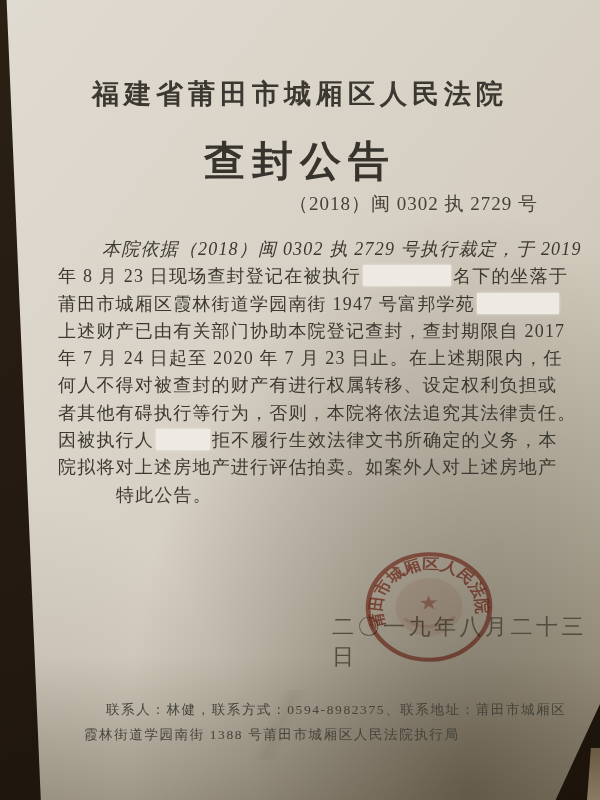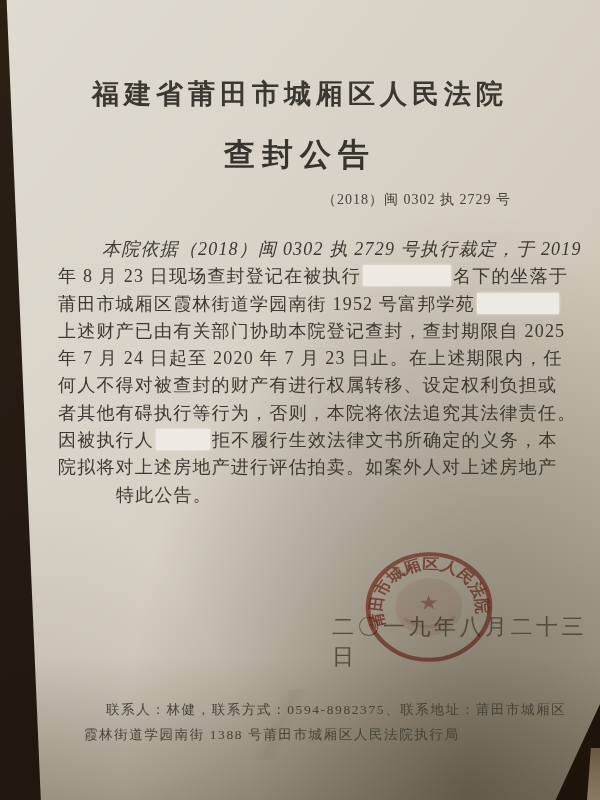--- a/index.html
+++ b/index.html
@@ -29,25 +29,25 @@
     background:linear-gradient(to bottom,#6b5a43,#8a7a64);
     clip-path:polygon(30% 0,100% 0,100% 100%,0 100%);
   }
   .content{position:absolute;inset:0;color:#35332c;}
   .court-title{
     position:absolute;top:76px;left:0;right:0;text-align:center;
     font-size:27px;font-weight:bold;letter-spacing:5px;color:#3a3831;
   }
   .notice-title{
     position:absolute;top:134px;left:0;right:0;text-align:center;
-    font-size:31px;font-weight:bold;letter-spacing:7px;color:#36342d;
+    font-size:41px;font-weight:bold;letter-spacing:7px;color:#36342d;
   }
   .case-no{
-    position:absolute;top:191px;right:89px;
-    font-size:14px;letter-spacing:1px;color:#45423a;
+    position:absolute;top:191px;right:62px;
+    font-size:19px;letter-spacing:1px;color:#45423a;
   }
   .body-block{position:absolute;top:236px;left:58px;width:492px;}
   .bline{
     height:27.3px;line-height:27.3px;white-space:nowrap;
     font-size:18px;letter-spacing:1.2px;color:#3b3931;
   }
   .indent1{padding-left:44px;font-style:italic;}
   .indent2{padding-left:58px;}
   .redact{
     display:inline-block;height:21px;vertical-align:-4px;margin:0 2px;
@@ -94,24 +94,24 @@
       <div class="case-no">（2018）闽 0302 执 2729 号</div>
 
       <div class="body-block">
         <div class="bline indent1">
           <span>本院依据（2018）闽 0302 执 2729 号执行裁定，于 2019</span>
         </div>
         <div class="bline">
           <span>年 8 月 23 日现场查封登记在被执行</span><span class="redact" style="width:88px"></span><span>名下的坐落于</span>
         </div>
         <div class="bline">
-          <span>莆田市城厢区霞林街道学园南街 1952 号富邦学苑</span><span class="redact" style="width:82px"></span>
+          <span>莆田市城厢区霞林街道学园南街 1947 号富邦学苑</span><span class="redact" style="width:82px"></span>
         </div>
         <div class="bline">
-          <span>上述财产已由有关部门协助本院登记查封，查封期限自 2025</span>
+          <span>上述财产已由有关部门协助本院登记查封，查封期限自 2017</span>
         </div>
         <div class="bline">
           <span>年 7 月 24 日起至 2020 年 7 月 23 日止。在上述期限内，任</span>
         </div>
         <div class="bline">
           <span>何人不得对被查封的财产有进行权属转移、设定权利负担或</span>
         </div>
         <div class="bline">
           <span>者其他有碍执行等行为，否则，本院将依法追究其法律责任。</span>
         </div>

